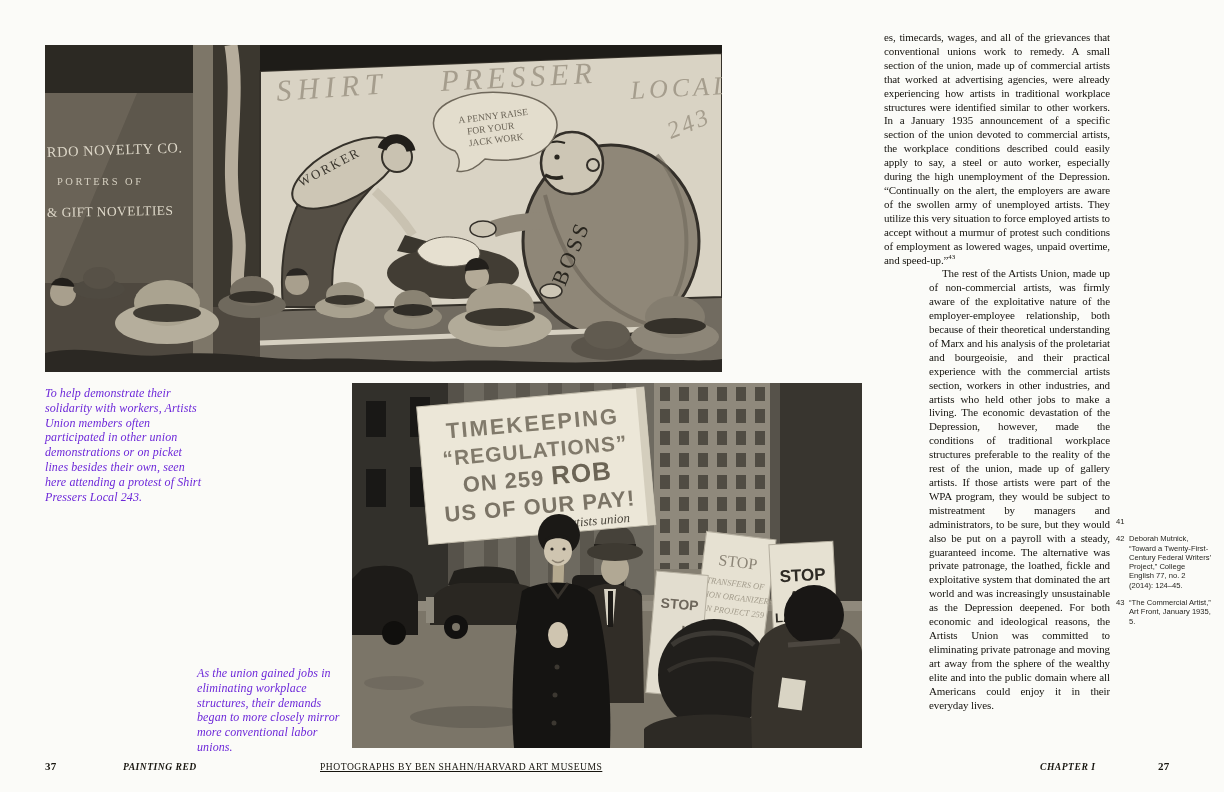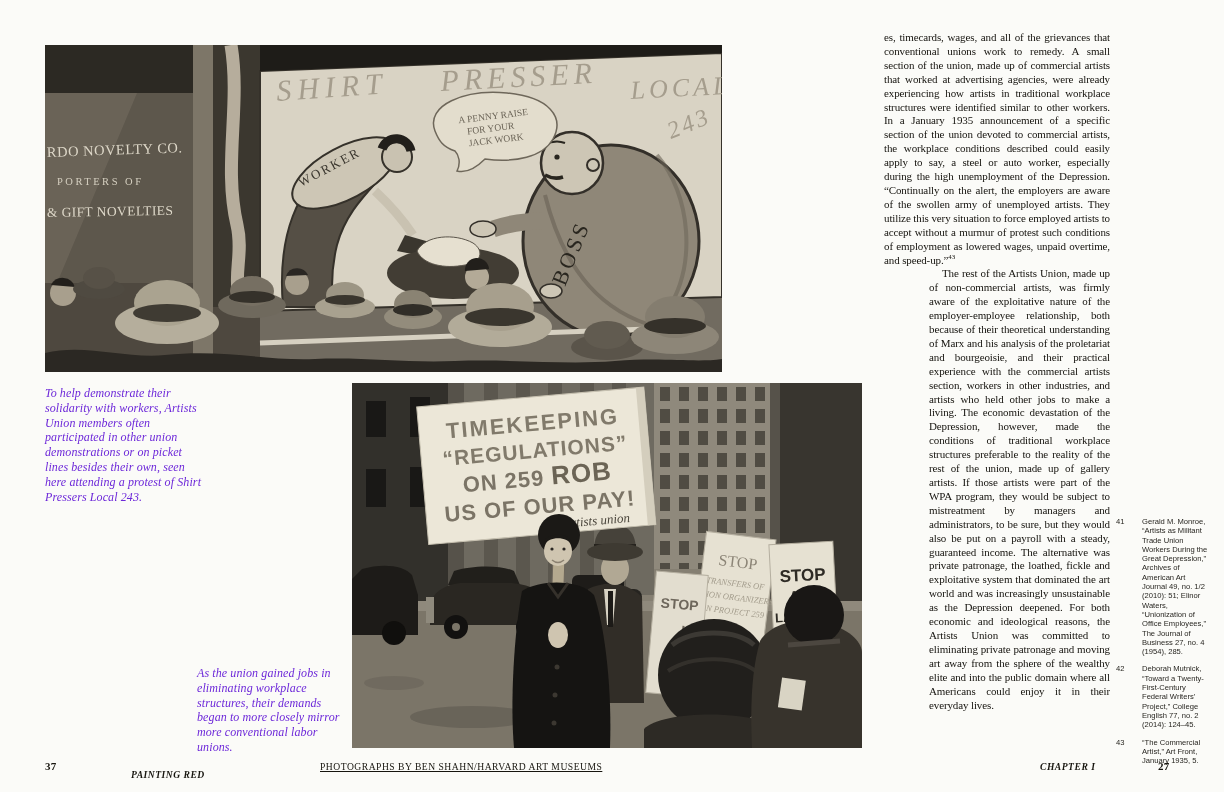--- a/index.html
+++ b/index.html
@@ -24,21 +24,21 @@
   }
   .article p{margin:0;}
   .article p.indent{text-indent:13px;margin-left:45px;}
   .article sup{font-size:7px;line-height:0;vertical-align:super;}
   
   .footnotes{
     position:absolute;left:1116px;top:517px;width:95px;
     font-family:"Liberation Sans", sans-serif;font-size:7.6px;line-height:9.3px;
     color:#211f1a;
   }
-  .fn{display:flex;gap:16px;margin-bottom:8px;}
+  .fn{display:flex;gap:3px;margin-bottom:8px;}
   .fn .num{flex:0 0 10px;}
   .fn .txt{flex:1;}
   
   .folio{position:absolute;top:760px;font-size:11px;font-weight:bold;letter-spacing:0.3px;}
   .runner{position:absolute;top:761px;font-size:9.6px;letter-spacing:0.5px;}
   .runner.it{font-style:italic;font-weight:600;}
   
   .svgserif{font-family:"Liberation Serif", serif;}
   .svgsans{font-family:"Liberation Sans", sans-serif;}
   .script{font-family:"Liberation Serif", serif;font-style:italic;}
@@ -295,31 +295,30 @@
   <div class="caption" style="left:197px;top:666px;width:156px;">As the union gained jobs in eliminating workplace structures, their demands began to more closely mirror more conventional labor unions.</div>
 
   <div class="article">
     <p><span>es, timecards, wages, and all of the grievances that conventional unions work to remedy. A small section of the union, made up of commercial artists that worked at advertising agencies, were already experiencing how artists in traditional workplace structures were identified similar to other workers. In a January 1935 announcement of a specific section of the union devoted to commercial artists, the workplace conditions described could easily apply to say, a steel or auto worker, especially during the high unemployment of the Depression. “Continually on the alert, the employers are aware of the swollen army of unemployed artists. They utilize this very situation to force employed artists to accept without a murmur of protest such conditions of employment as lowered wages, unpaid overtime, and speed-up.”</span><sup>43</sup></p>
     <p class="indent">The rest of the Artists Union, made up of non-commercial artists, was firmly aware of the exploitative nature of the employer-employee relationship, both because of their theoretical understanding of Marx and his analysis of the proletariat and bourgeoisie, and their practical experience with the commercial artists section, workers in other industries, and artists who held other jobs to make a living. The economic devastation of the Depression, however, made the conditions of traditional workplace structures preferable to the reality of the rest of the union, made up of gallery artists. If those artists were part of the WPA program, they would be subject to mistreatment by managers and administrators, to be sure, but they would also be put on a payroll with a steady, guaranteed income. The alternative was private patronage, the loathed, fickle and exploitative system that dominated the art world and was increasingly unsustainable as the Depression deepened. For both economic and ideological reasons, the Artists Union was committed to eliminating private patronage and moving art away from the sphere of the wealthy elite and into the public domain where all Americans could enjoy it in their everyday lives.</p>
   </div>
 
   <div class="footnotes">
     <div class="fn">
       <span class="num">41</span>
-      <span class="txt">Gerald M. Monroe, “Artists as Militant Trade Union Workers During the Great Depression,” Archives of American Art Journal 49, no. 1/2 (2010): 51; Elinor Waters, “Unionization of Office Employees,” The Journal of Business 27, no. 4 (1954), 285.</span>
     </div>
     <div class="fn">
       <span class="num">42</span>
       <span class="txt">Deborah Mutnick, “Toward a Twenty-First-Century Federal Writers’ Project,” College English 77, no. 2 (2014): 124–45.</span>
     </div>
     <div class="fn">
       <span class="num">43</span>
       <span class="txt">“The Commercial Artist,” Art Front, January 1935, 5.</span>
     </div>
   </div>
 
   <div class="folio" style="left:45px;">37</div>
-  <div class="runner it" style="left:131px;margin-top:8px;">PAINTING RED</div>
+  <div class="runner it" style="left:123px;">PAINTING RED</div>
   <div class="runner" style="left:320px;text-decoration:underline;">PHOTOGRAPHS BY BEN SHAHN/HARVARD ART MUSEUMS</div>
   <div class="runner it" style="left:1040px;">CHAPTER I</div>
   <div class="folio" style="left:1158px;">27</div>
 
 </div>
 
 </body></html>

